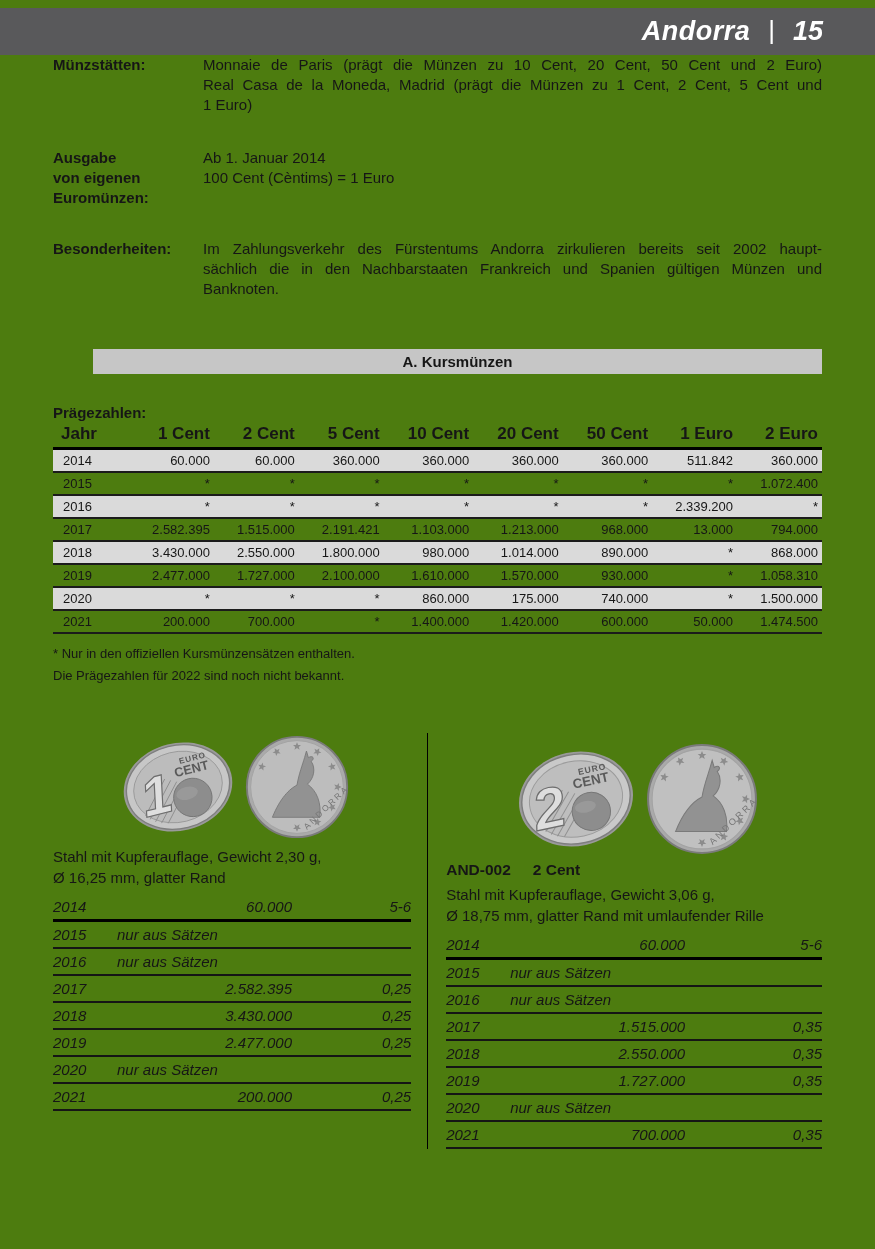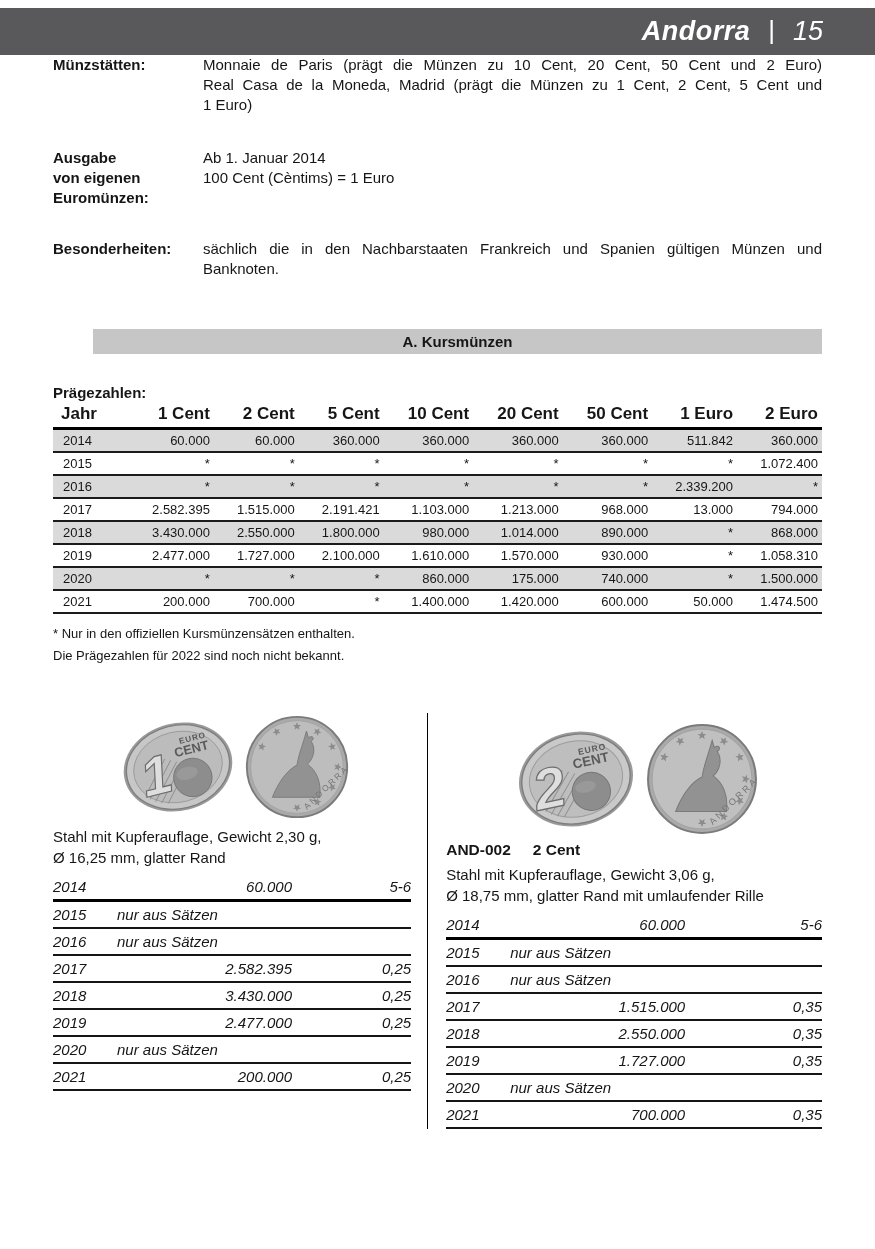--- a/index.html
+++ b/index.html
@@ -1,25 +1,25 @@
 <!DOCTYPE html>
 <html style="--header-bar: #59595b; --section-bar: #c6c6c6; --row-shade: #dadada;"><head>
 <meta charset="utf-8">
 <style>
   html,body{margin:0;padding:0;background:#e8e8e8;}
-  .page{position:relative;width:875px;height:1249px;background:#ffffff;margin:0 auto;
+  .page{position:relative;width:875px;height:1249px;background:#4d7c0f;margin:0 auto;
         font-family:"Liberation Sans",sans-serif;color:#161616;overflow:hidden;}
 
   
   .header-bar{position:absolute;left:0;top:8px;width:875px;height:47px;
               background:var(--header-bar,#59595b);display:flex;align-items:center;
               justify-content:flex-end;padding-right:52px;box-sizing:border-box;}
   .header-bar .h-title{color:#fff;font-size:27px;font-weight:bold;font-style:italic;letter-spacing:.5px;}
   .header-bar .h-sep{color:#fff;font-size:26px;font-weight:300;margin:0 18px;transform:translateY(-1px);}
-  .header-bar .h-page{color:#fff;font-size:27px;font-weight:normal;font-style:italic;}
+  .header-bar .h-page{color:#fff;font-size:27px;font-weight:bold;font-style:italic;}
 
   .content{position:absolute;left:53px;top:55px;width:769px;}
 
   
   .info-row{display:flex;margin-top:0;}
   .info-label{width:150px;font-weight:bold;font-size:15px;line-height:20px;flex:none;}
   .info-value{flex:1;font-size:15px;line-height:20px;}
   .jline{text-align:justify;text-align-last:justify;}
   .info-row.s1{margin-top:33px;}
   .info-row.s2{margin-top:31px;}
@@ -89,20 +89,21 @@
       </div>
       <div class="info-value">
         <div>Ab 1. Januar 2014</div>
         <div>100 Cent (Cèntims) = 1 Euro</div>
       </div>
     </div>
 
     <div class="info-row s2">
       <div class="info-label">Besonderheiten:</div>
       <div class="info-value">
+        <div class="jline">Im Zahlungsverkehr des Fürstentums Andorra zirkulieren bereits seit 2002 haupt-</div>
         <div class="jline">sächlich die in den Nachbarstaaten Frankreich und Spanien gültigen Münzen und</div>
         <div>Banknoten.</div>
       </div>
     </div>
 
     <div class="section-bar">A. Kursmünzen</div>
 
     <div class="praege-title">Prägezahlen:</div>
 
     <table class="mint">

